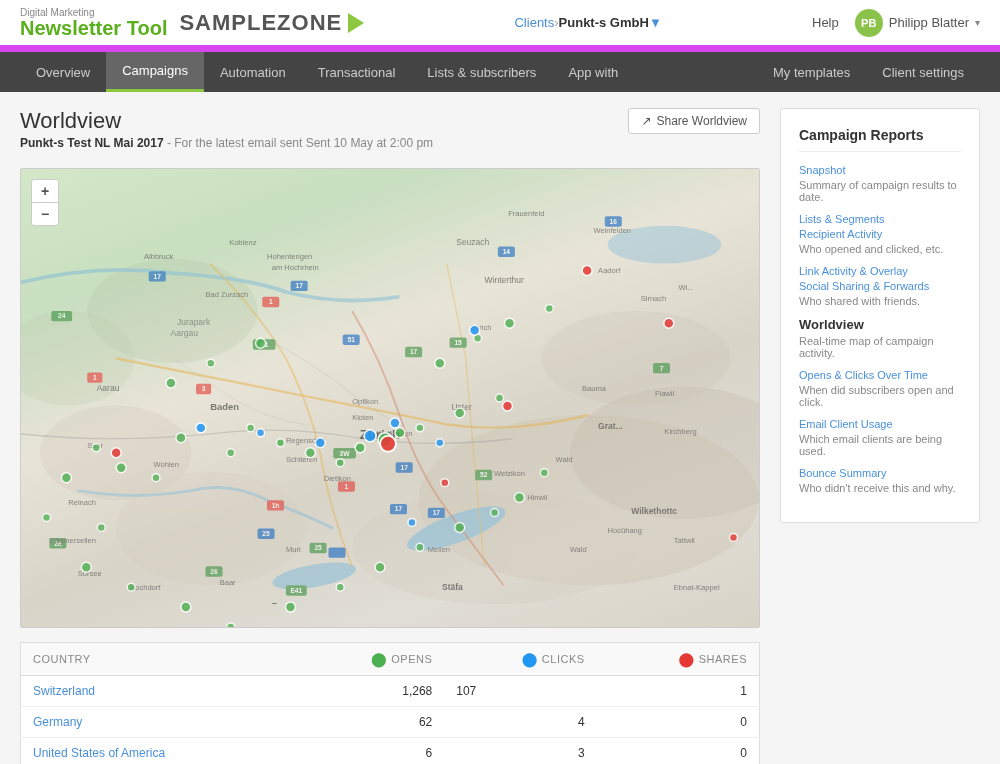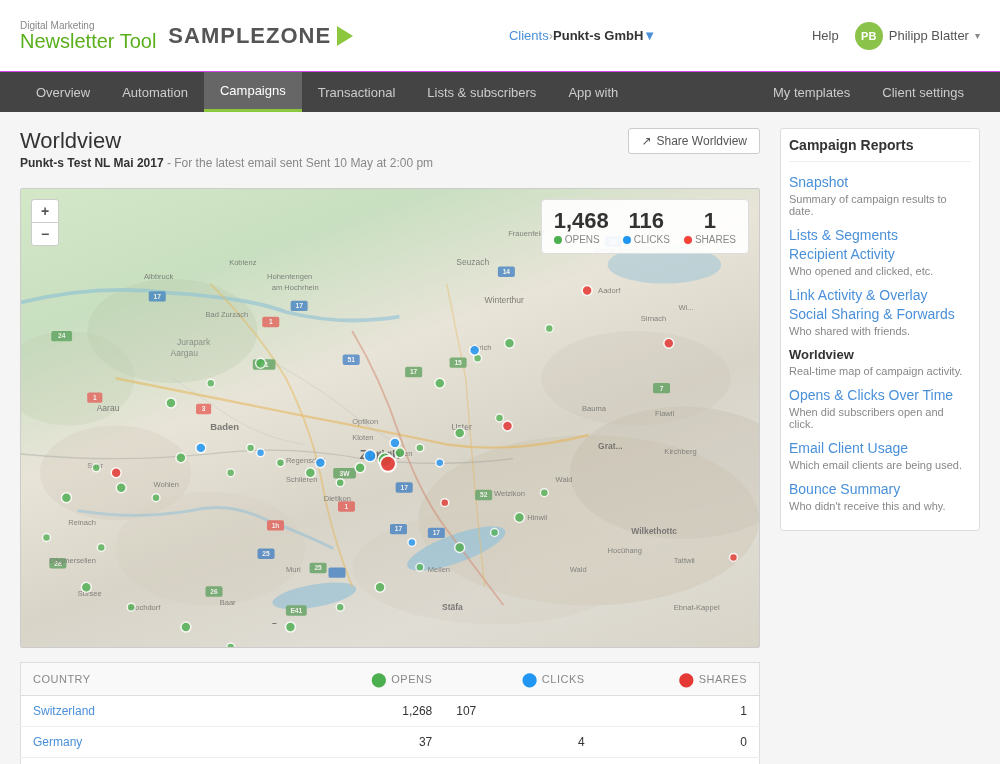--- a/index.html
+++ b/index.html
@@ -1,34 +1,34 @@
 <!DOCTYPE html>
 <html><head>
   <meta charset="utf-8">
   <style>
     * { margin: 0; padding: 0; box-sizing: border-box; }
     body { font-family: Arial, sans-serif; font-size: 13px; background: #f5f5f5; color: #333; }
 
     
     .top-header {
       background: #fff;
-      border-bottom: 1px solid #d946ef;
+      border-bottom: 7px solid #d946ef;
       padding: 8px 20px;
       display: flex;
       align-items: center;
       justify-content: space-between;
-      height: 72px;
+      height: 52px;
     }
     .logo-area {
       display: flex;
       align-items: center;
       gap: 12px;
     }
     .logo-text-small { font-size: 10px; color: #888; }
-    .logo-text-large { font-size: 20px; color: #5aaf1c; font-weight: normal; line-height: 1; }
+    .logo-text-large { font-size: 20px; color: #5aaf1c; font-weight: bold; line-height: 1; }
     .logo-brand {
       display: flex;
       align-items: center;
       gap: 6px;
     }
     .logo-brand-name {
       font-size: 22px;
       font-weight: bold;
       color: #555;
       letter-spacing: 1px;
@@ -225,35 +225,35 @@
     .col-icon { display: flex; align-items: center; gap: 4px; }
     .pin-green { color: #4caf50; font-size: 14px; }
     .pin-blue { color: #2196f3; font-size: 14px; }
     .pin-red { color: #e53935; font-size: 14px; }
 
     
     .sidebar-section {
       background: #fff;
       border: 1px solid #ddd;
       border-radius: 3px;
-      padding: 8px;
+      padding: 18px;
     }
     .sidebar-title {
       font-size: 14px;
       font-weight: bold;
       color: #333;
       margin-bottom: 12px;
       padding-bottom: 8px;
       border-bottom: 1px solid #eee;
     }
     .sidebar-item-link {
       display: block;
       color: #4a90d9;
       text-decoration: none;
-      font-size: 14px;
+      font-size: 11px;
       margin-bottom: 3px;
     }
     .sidebar-item-desc {
       font-size: 11px;
       color: #888;
       margin-bottom: 10px;
     }
     .sidebar-item-active {
       display: block;
       font-size: 13px;
@@ -301,22 +301,22 @@
       <div class="user-avatar">PB</div>
       <span class="user-name">Philipp Blatter</span>
       <span class="user-dropdown">▾</span>
     </div>
   </div>
 </div>
 
 <nav class="nav-bar">
   <div class="nav-left">
     <a class="nav-item">Overview</a>
+    <a class="nav-item active">Campaigns</a>
     <a class="nav-item">Automation</a>
-    <a class="nav-item active">Campaigns</a>
     <a class="nav-item">Transactional</a>
     <a class="nav-item">Lists &amp; subscribers</a>
     <a class="nav-item">App with</a>
   </div>
   <div class="nav-right">
     <a class="nav-item">My templates</a>
     <a class="nav-item">Client settings</a>
   </div>
 </nav>
 
@@ -497,43 +497,20 @@
         <rect x="430" y="358" width="18" height="11" rx="2" fill="#1565c0"></rect>
         <text x="439" y="366" text-anchor="middle" fill="white" font-size="7" font-weight="bold">17</text>
       </svg>
 
       <div class="map-zoom">
         <button class="zoom-btn">+</button>
         <div class="zoom-divider"></div>
         <button class="zoom-btn">−</button>
       </div>
 
-      <div class="stats-overlay">
-        <div class="stat-item">
-          <span class="stat-value">1,468</span>
-          <div class="stat-label">
-            <span class="dot-green"></span>
-            <span>OPENS</span>
-          </div>
-        </div>
-        <div class="stat-item">
-          <span class="stat-value">116</span>
-          <div class="stat-label">
-            <span class="dot-blue"></span>
-            <span>CLICKS</span>
-          </div>
-        </div>
-        <div class="stat-item">
-          <span class="stat-value">1</span>
-          <div class="stat-label">
-            <span class="dot-red"></span>
-            <span>SHARES</span>
-          </div>
-        </div>
-      </div>
 
       <svg style="position:absolute;top:0;left:0;width:100%;height:100%;pointer-events:none;" viewBox="0 0 780 460" preserveAspectRatio="xMidYMid slice">
 
         <circle cx="385" cy="272" r="7" fill="#4caf50" stroke="white" stroke-width="1.5" opacity="0.9"></circle>
         <circle cx="360" cy="280" r="5" fill="#4caf50" stroke="white" stroke-width="1.5" opacity="0.85"></circle>
         <circle cx="400" cy="265" r="5" fill="#4caf50" stroke="white" stroke-width="1.5" opacity="0.85"></circle>
         <circle cx="340" cy="295" r="4" fill="#4caf50" stroke="white" stroke-width="1.5" opacity="0.8"></circle>
         <circle cx="310" cy="285" r="5" fill="#4caf50" stroke="white" stroke-width="1.5" opacity="0.8"></circle>
         <circle cx="280" cy="275" r="4" fill="#4caf50" stroke="white" stroke-width="1.5" opacity="0.8"></circle>
         <circle cx="250" cy="260" r="4" fill="#4caf50" stroke="white" stroke-width="1.5" opacity="0.75"></circle>
@@ -620,21 +597,21 @@
             <a class="country-link">Switzerland</a>
           </td>
           <td style="text-align:right;">1,268</td>
           <td style="">107</td>
           <td style="text-align:right;">1</td>
         </tr>
         <tr>
           <td>
             <a class="country-link">Germany</a>
           </td>
-          <td style="text-align:right;">37</td>
+          <td style="text-align:right;">62</td>
           <td style="text-align:right;">4</td>
           <td style="text-align:right;">0</td>
         </tr>
         <tr>
           <td>
             <a class="country-link">United States of America</a>
           </td>
           <td style="text-align:right;">6</td>
           <td style="text-align:right;">3</td>
           <td style="text-align:right;">0</td>

